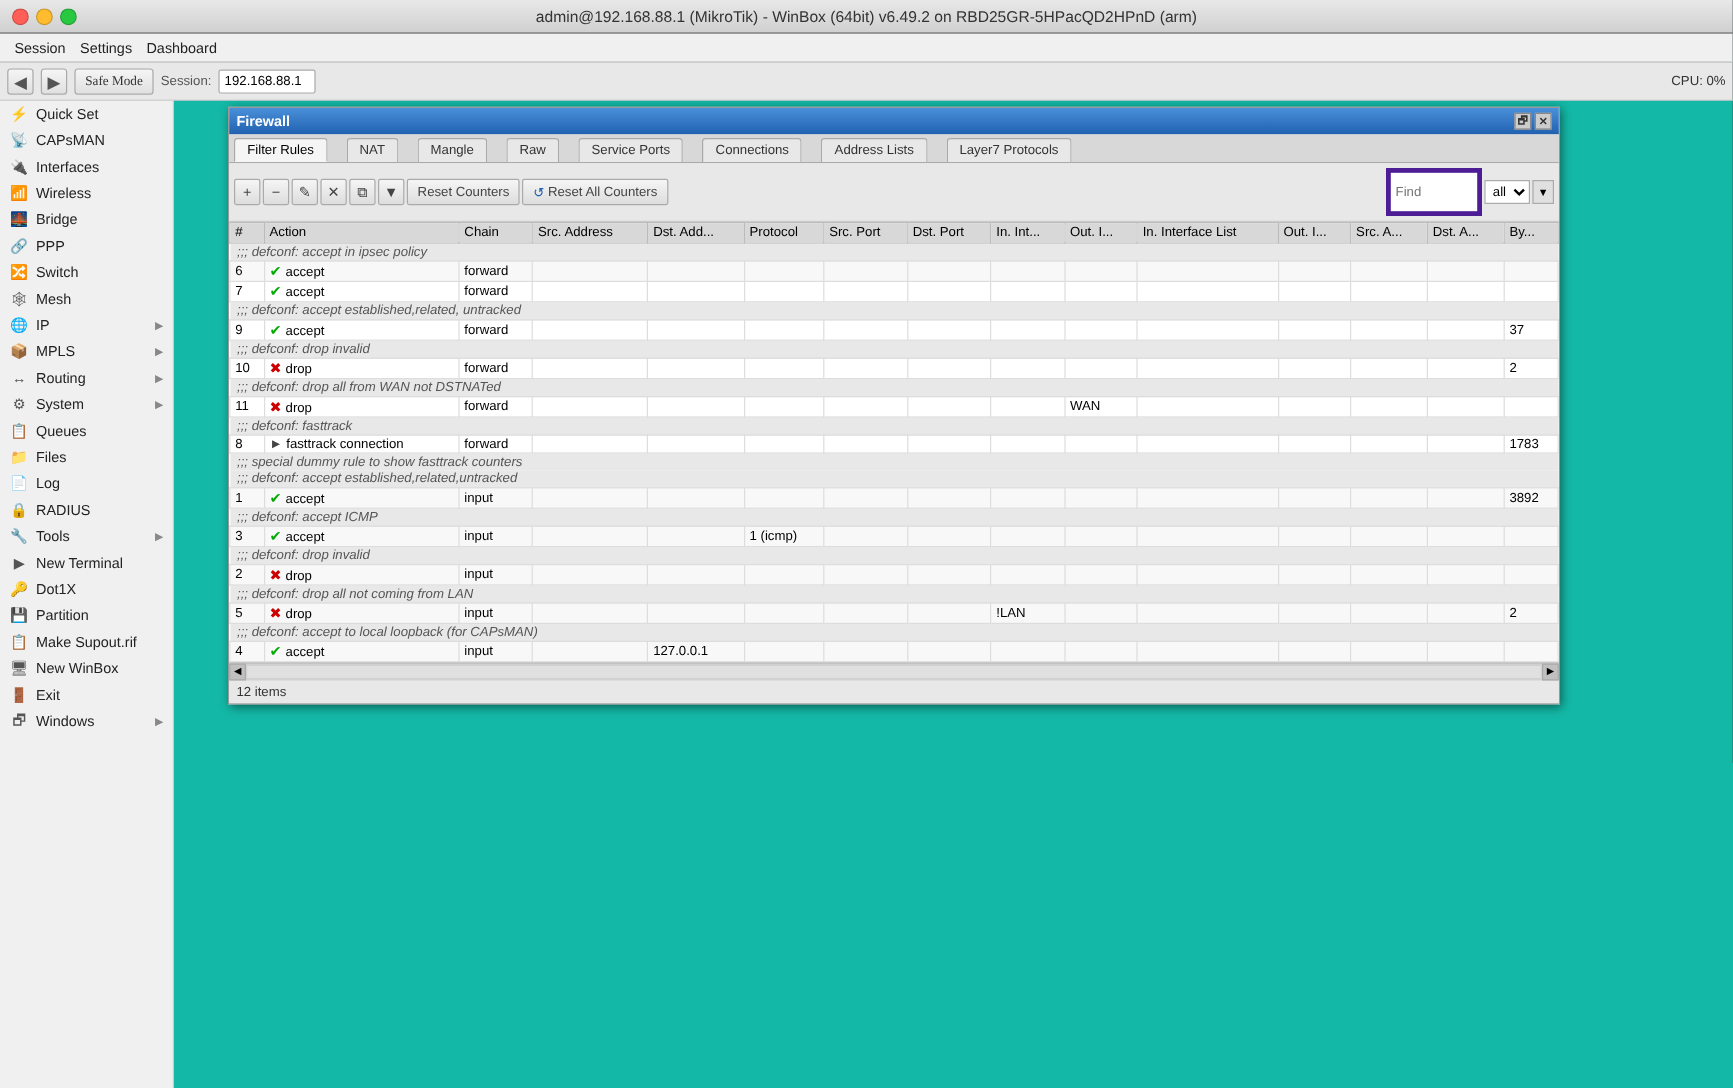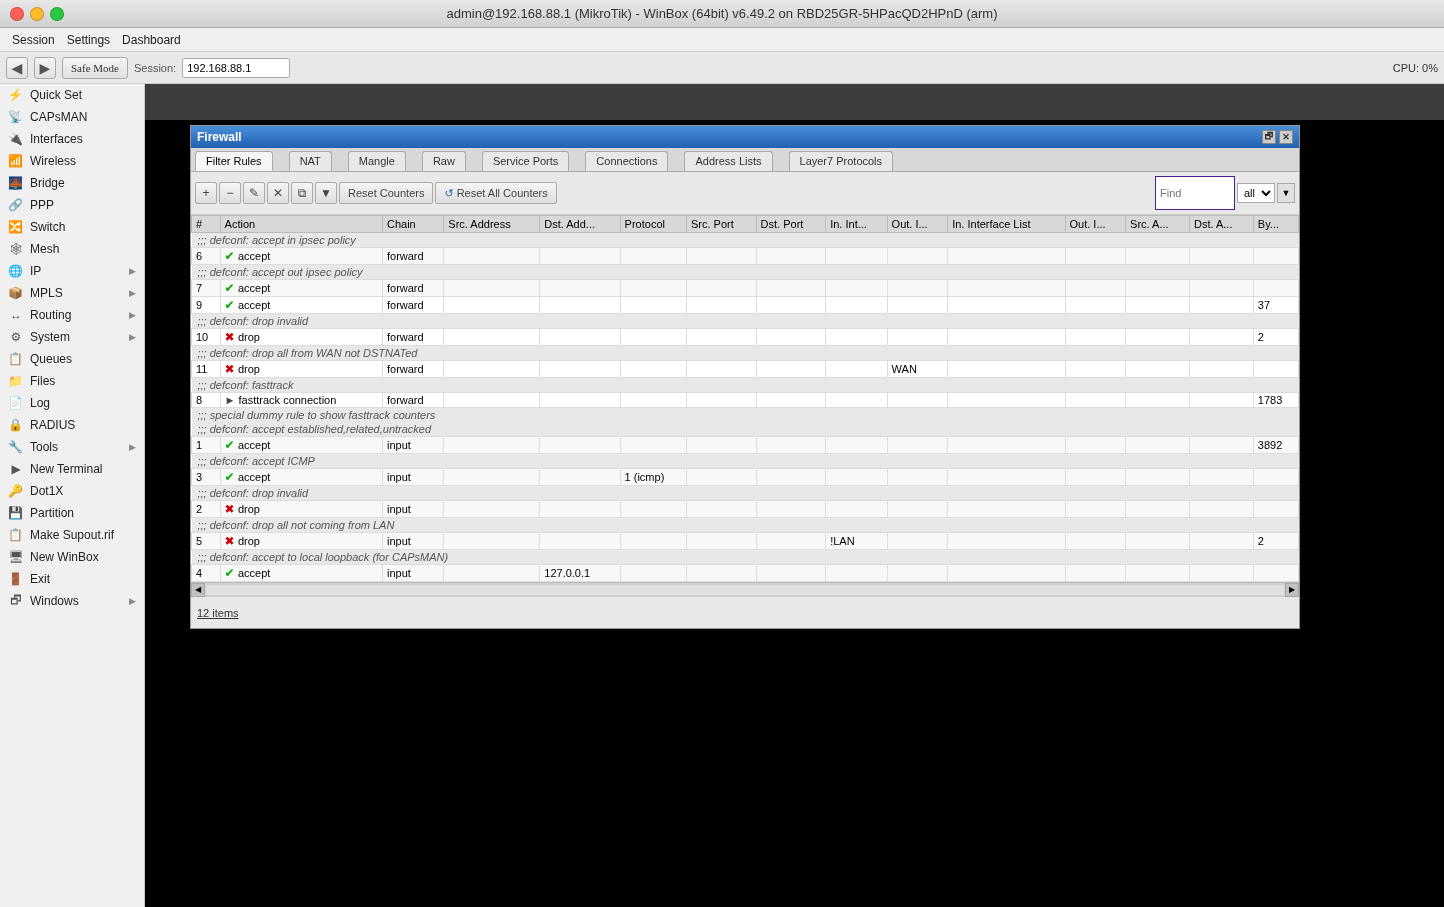--- a/index.html
+++ b/index.html
@@ -97,21 +97,21 @@
       color: #555;
     }
     .session-label { font-size: 11px; color: #555; }
     .session-input {
       height: 20px;
       border: 1px solid #aaa;
       border-radius: 2px;
       padding: 0 4px;
       font-size: 11px;
       background: white;
-      width: 108px;
+      width: 81px;
     }
     .cpu-indicator {
       margin-left: auto;
       font-size: 11px;
       color: #333;
     }
 
     
     .main-layout {
       display: flex;
@@ -135,24 +135,23 @@
       cursor: pointer;
       font-size: 12px;
       color: #222;
     }
     .sidebar-icon { font-size: 12px; color: #555; width: 16px; text-align: center; }
     .sidebar-arrow { margin-left: auto; font-size: 9px; color: #888; }
 
     
     .content-area {
       flex: 1;
-      background: #000000;
+      background: #14b8a6;
       position: relative;
       overflow: hidden;
-      margin-top: 36px;
     }
 
     
     .fw-window {
       position: absolute;
       top: 5px;
       left: 45px;
       width: 1110px;
       background: #f0f0f0;
       border: 1px solid #999;
@@ -232,21 +231,21 @@
       border-radius: 2px;
       cursor: pointer;
       display: flex; align-items: center;
       font-size: 11px;
       color: #444;
       gap: 3px;
     }
     .fw-btn-text.blue-icon { }
     .fw-search-input {
       height: 20px;
-      border: 1px solid #4c1d95;
+      border: 4px solid #4c1d95;
       padding: 16px 4px;
       font-size: 11px;
       background: white;
       width: 80px;
       margin-left: auto;
     }
     .fw-search-select {
       height: 20px;
       border: 1px solid #aaa;
       font-size: 11px;
@@ -321,29 +320,28 @@
     }
     .fw-scrollbar-track {
       flex: 1;
       height: 10px;
       background: #e0e0e0;
       margin: 0 1px;
     }
 
     
     .fw-statusbar {
-      height: 32px;
+      height: 20px;
       background: #e8e8e8;
       border-top: 1px solid #ccc;
       display: flex;
       align-items: center;
       padding: 0 6px;
       font-size: 11px;
       color: #333;
-      text-decoration: underline;
     }
   </style>
 </head>
 <body>
 
 <div class="title-bar">
   <div class="title-bar-buttons">
     <div class="tb-btn tb-close"></div>
     <div class="tb-btn tb-min"></div>
     <div class="tb-btn tb-max"></div>
@@ -568,39 +566,39 @@
                 <td></td>
                 <td></td>
                 <td></td>
                 <td></td>
                 <td></td>
                 <td></td>
                 <td></td>
                 <td></td>
                 <td></td>
               </tr>
-              <tr class="section-header">
-                <td colspan="15">;;; defconf: accept out ipsec policy</td>
-              </tr>
               <tr>
                 <td>7</td>
                 <td><span class="icon-accept">✔ </span>accept</td>
                 <td>forward</td>
                 <td></td>
                 <td></td>
                 <td></td>
                 <td></td>
                 <td></td>
                 <td></td>
                 <td></td>
                 <td></td>
                 <td></td>
                 <td></td>
                 <td></td>
                 <td></td>
+              </tr>
+              <tr class="section-header">
+                <td colspan="15">;;; defconf: accept established,related, untracked</td>
               </tr>
               <tr>
                 <td>9</td>
                 <td><span class="icon-accept">✔ </span>accept</td>
                 <td>forward</td>
                 <td></td>
                 <td></td>
                 <td></td>
                 <td></td>
                 <td></td>

